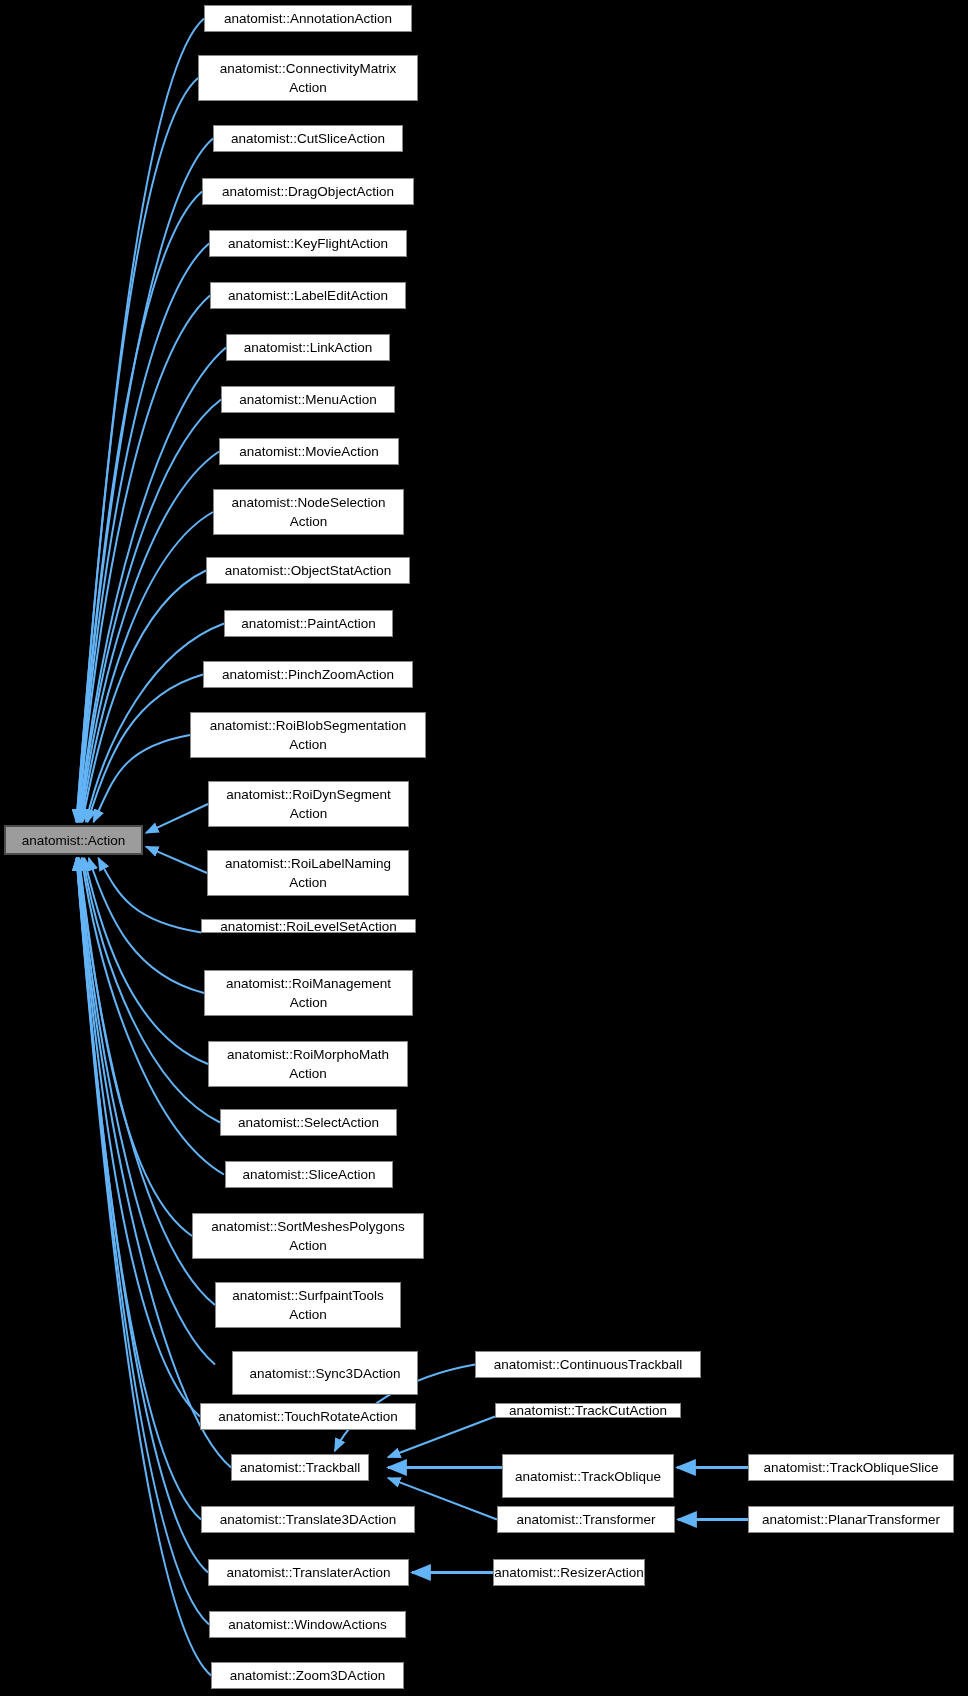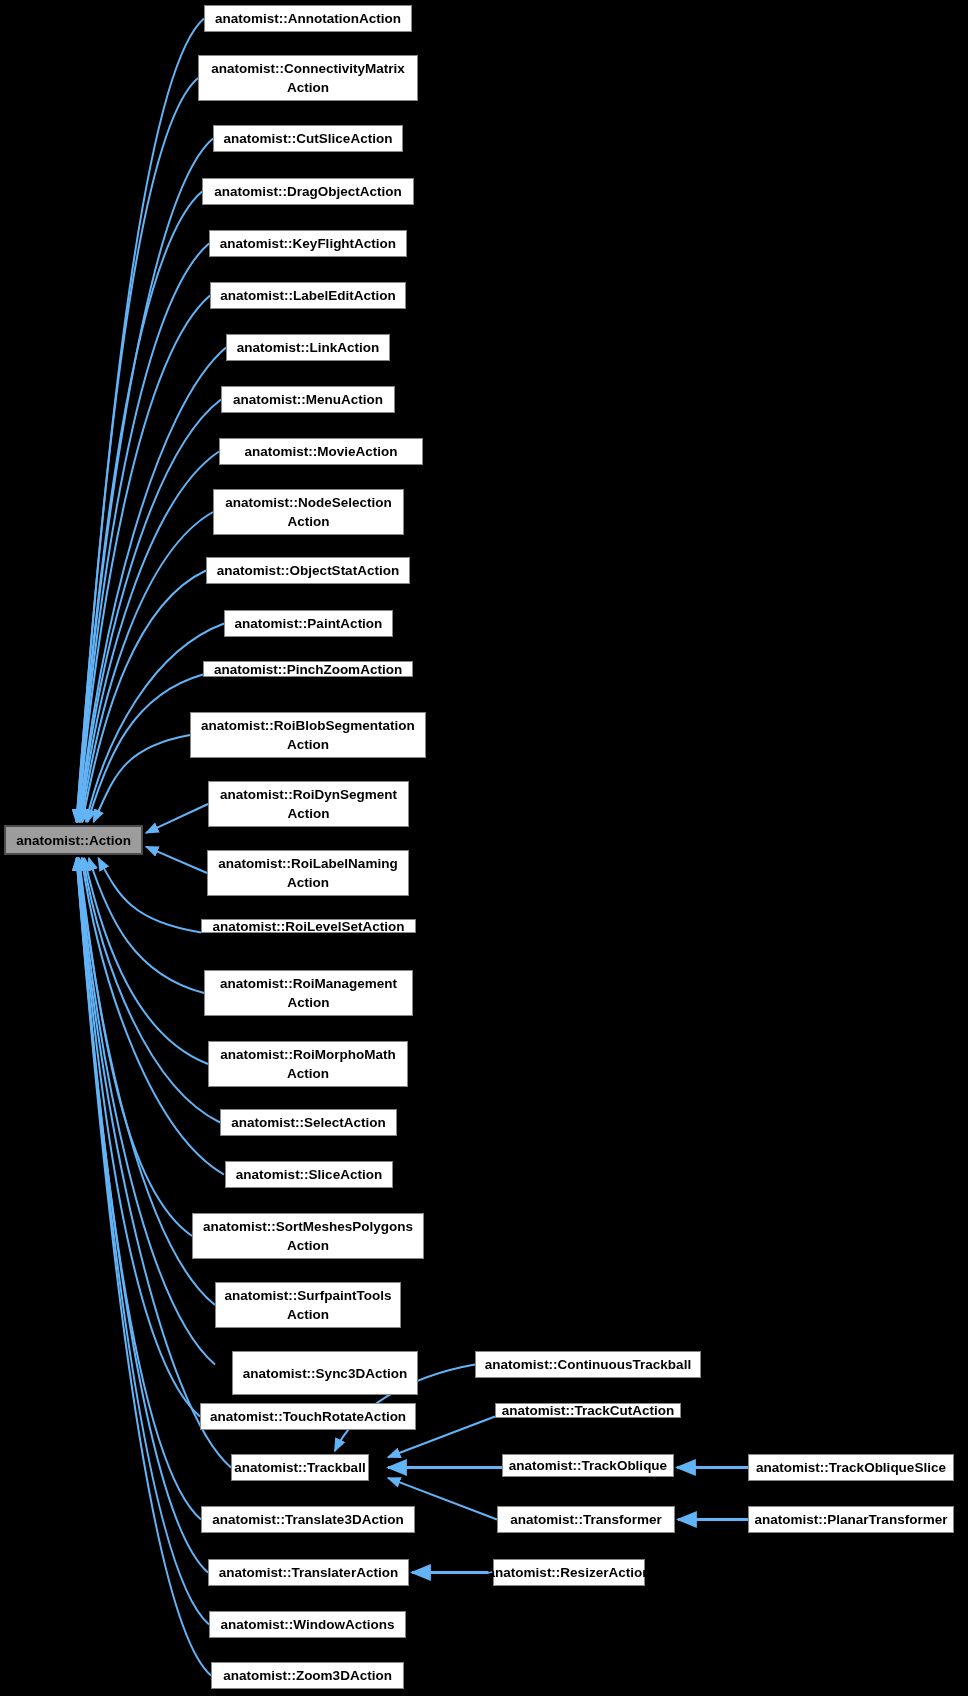--- a/index.html
+++ b/index.html
@@ -1,16 +1,16 @@
 <!DOCTYPE html>
 <html style="--background: #000000; --edge: #63b4f7; --node_fill: #ffffff; --node_border: #878787; --base_fill: #9c9c9c; --base_border: #4c4c4c; --text: #000000;"><head>
 <meta charset="utf-8">
 <style>
   html,body{margin:0;padding:0;background:var(--background,#000);}
-  #canvas{position:relative;width:968px;height:1696px;background:var(--background,#000);overflow:hidden;font-weight:bold;}
+  #canvas{position:relative;width:968px;height:1696px;background:var(--background,#000);overflow:hidden;}
   #edges{position:absolute;left:0;top:0;z-index:1;}
   .node{
     position:absolute;z-index:2;box-sizing:border-box;
     display:flex;align-items:center;justify-content:center;
     background:var(--node_fill,#fff);
     border:1.5px solid var(--node_border,#878787);
     color:var(--text,#000);
     font-family:"Liberation Sans","DejaVu Sans",sans-serif;
     font-size:13.5px;line-height:19px;
     text-align:center;white-space:pre-line;
@@ -73,26 +73,26 @@
 
   <div class="node" style="left:204px;top:5px;width:208px;height:27px">anatomist::AnnotationAction</div>
   <div class="node" style="left:198px;top:55px;width:220px;height:46px">anatomist::ConnectivityMatrix
 Action</div>
   <div class="node" style="left:213px;top:125px;width:190px;height:27px">anatomist::CutSliceAction</div>
   <div class="node" style="left:202px;top:178px;width:212px;height:27px">anatomist::DragObjectAction</div>
   <div class="node" style="left:209px;top:230px;width:198px;height:27px">anatomist::KeyFlightAction</div>
   <div class="node" style="left:210px;top:282px;width:196px;height:27px">anatomist::LabelEditAction</div>
   <div class="node" style="left:226px;top:334px;width:164px;height:27px">anatomist::LinkAction</div>
   <div class="node" style="left:221px;top:386px;width:174px;height:27px">anatomist::MenuAction</div>
-  <div class="node" style="left:219px;top:438px;width:204px;height:27px">anatomist::MovieAction</div>
+  <div class="node" style="left:219px;top:438px;width:180px;height:27px">anatomist::MovieAction</div>
   <div class="node" style="left:213px;top:489px;width:191px;height:46px">anatomist::NodeSelection
 Action</div>
   <div class="node" style="left:206px;top:557px;width:204px;height:27px">anatomist::ObjectStatAction</div>
   <div class="node" style="left:224px;top:610px;width:169px;height:27px">anatomist::PaintAction</div>
-  <div class="node" style="left:203px;top:661px;width:210px;height:16px">anatomist::PinchZoomAction</div>
+  <div class="node" style="left:203px;top:661px;width:210px;height:27px">anatomist::PinchZoomAction</div>
   <div class="node" style="left:190px;top:712px;width:236px;height:46px">anatomist::RoiBlobSegmentation
 Action</div>
   <div class="node" style="left:208px;top:781px;width:201px;height:46px">anatomist::RoiDynSegment
 Action</div>
   <div class="node" style="left:207px;top:850px;width:202px;height:46px">anatomist::RoiLabelNaming
 Action</div>
   <div class="node" style="left:201px;top:919px;width:215px;height:14px">anatomist::RoiLevelSetAction</div>
   <div class="node" style="left:204px;top:970px;width:209px;height:46px">anatomist::RoiManagement
 Action</div>
   <div class="node" style="left:208px;top:1041px;width:200px;height:46px">anatomist::RoiMorphoMath
@@ -106,21 +106,21 @@
   <div class="node" style="left:232px;top:1351px;width:186px;height:44px">anatomist::Sync3DAction</div>
   <div class="node" style="left:200px;top:1403px;width:216px;height:27px">anatomist::TouchRotateAction</div>
   <div class="node" style="left:231px;top:1454px;width:138px;height:27px">anatomist::Trackball</div>
   <div class="node" style="left:201px;top:1506px;width:214px;height:27px">anatomist::Translate3DAction</div>
   <div class="node" style="left:208px;top:1559px;width:201px;height:27px">anatomist::TranslaterAction</div>
   <div class="node" style="left:209px;top:1611px;width:197px;height:27px">anatomist::WindowActions</div>
   <div class="node" style="left:211px;top:1662px;width:193px;height:27px">anatomist::Zoom3DAction</div>
 
   <div class="node" style="left:475px;top:1351px;width:226px;height:27px">anatomist::ContinuousTrackball</div>
   <div class="node" style="left:495px;top:1403px;width:186px;height:15px">anatomist::TrackCutAction</div>
-  <div class="node" style="left:502px;top:1454px;width:172px;height:23px">anatomist::TrackOblique</div>
+  <div class="node" style="left:502px;top:1454px;width:172px;height:44px">anatomist::TrackOblique</div>
   <div class="node" style="left:497px;top:1506px;width:178px;height:27px">anatomist::Transformer</div>
   <div class="node" style="left:493px;top:1559px;width:152px;height:27px">anatomist::ResizerAction</div>
 
   <div class="node" style="left:748px;top:1454px;width:206px;height:27px">anatomist::TrackObliqueSlice</div>
   <div class="node" style="left:748px;top:1506px;width:206px;height:27px">anatomist::PlanarTransformer</div>
 
   <div class="node base" style="left:4px;top:825px;width:139px;height:30px">anatomist::Action</div>
 </div>
 
 </body></html>

